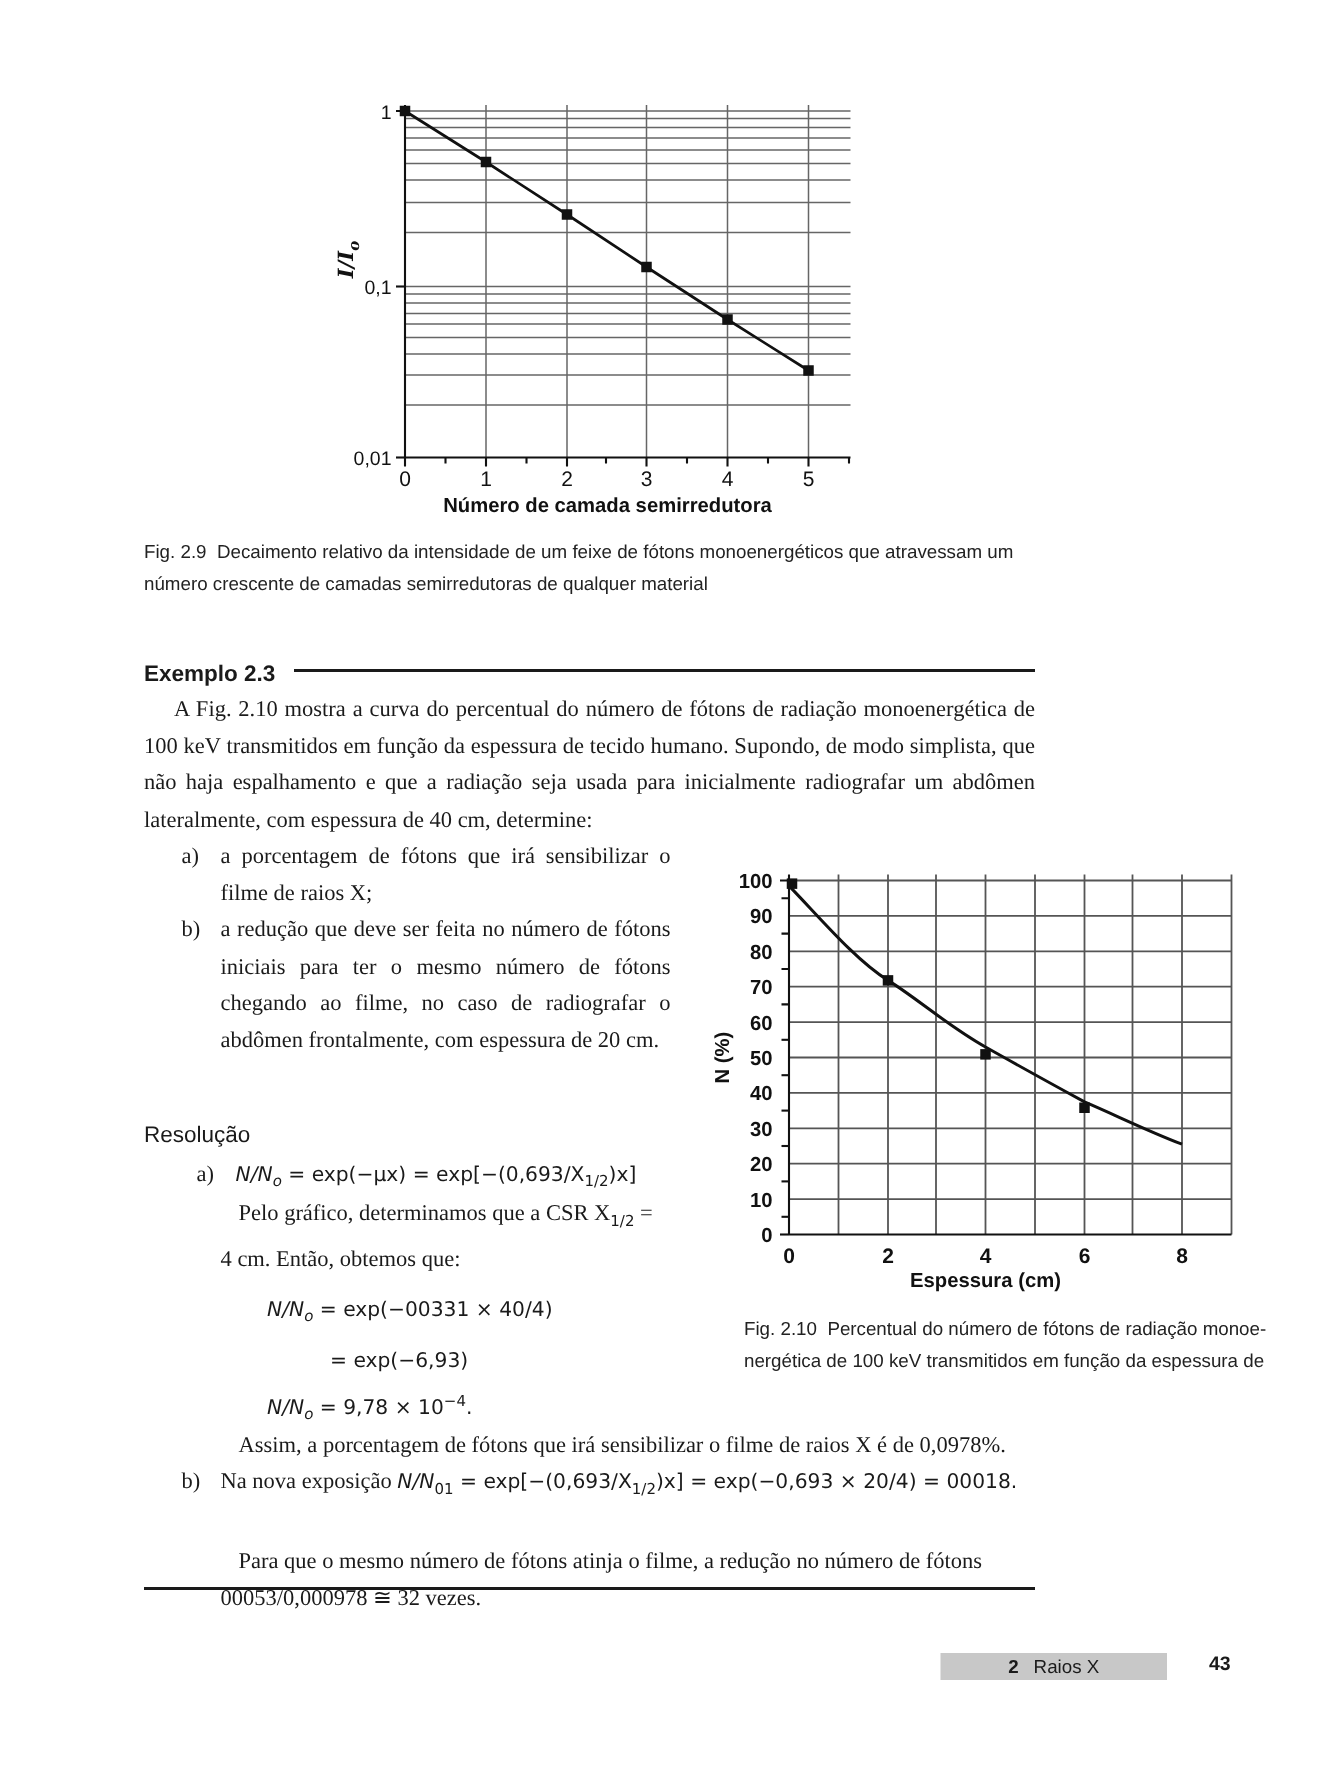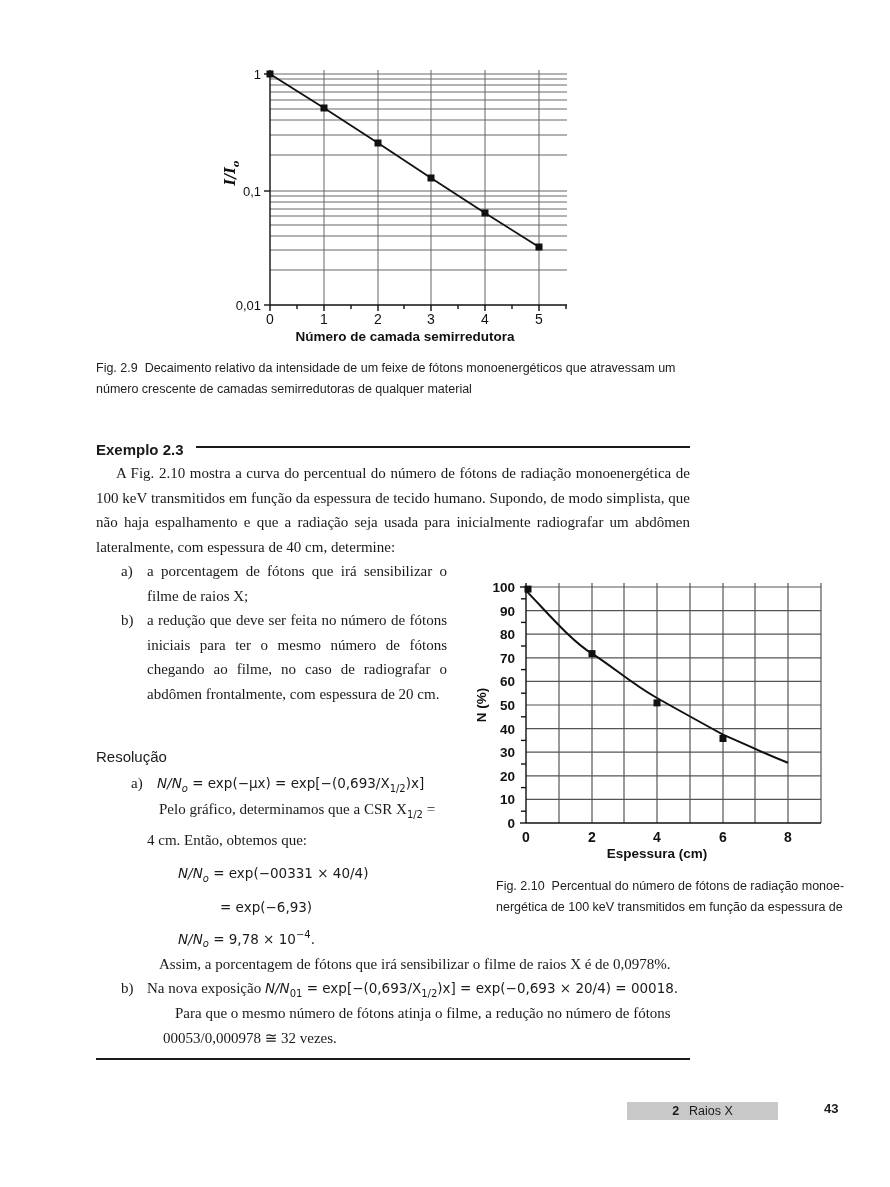--- a/index.html
+++ b/index.html
@@ -18,21 +18,21 @@
   .indent { text-indent: 20px; }
   .item { display: flex; }
   .item .lbl { width: 26px; flex: none; }
   .item .txt { flex: 1; text-align: justify; }
 
   .math { font-family: "DejaVu Sans", sans-serif; font-size: 13.5px; }
   .math i { font-style: italic; }
 
   .footer-bar { left: 627px; top: 1102px; width: 151px; height: 18px; background: #c8c8c8; font-family: "Liberation Sans", sans-serif; font-size: 12.5px; display: flex; align-items: center; justify-content: center; }
   .footer-bar b { margin-right: 10px; }
-  .page-num { left: 824px; top: 1101px; font-family: "Liberation Sans", sans-serif; font-weight: bold; font-size: 13px; }
+  .page-num { left: 806px; top: 1101px; font-family: "Liberation Sans", sans-serif; font-weight: bold; font-size: 13px; }
   .bottom-rule { left: 96px; top: 1058px; width: 594px; height: 0; border-top: 2px solid #1a1a1a; }
 </style>
 </head>
 <body>
 
 <svg class="abs" style="left:200px;top:55px;" width="380" height="300" viewBox="200 55 380 300">
   <g stroke="#666" stroke-width="1">
 
     <line x1="270" x2="567" y1="74" y2="74"></line>
     <line x1="270" x2="567" y1="79" y2="79"></line>
@@ -221,21 +221,21 @@
   <div style="padding-left:42px;">= exp(−6,93)</div>
   <div><i>N/N</i><sub style="font-style:italic;font-size:10px;">o</sub><span> = 9,78 × 10</span><sup style="font-size:10px;">−4</sup>.</div>
 </div>
 
 <div class="abs body-text" style="left:147px;top:952px;width:545px;text-indent:12px;white-space:nowrap;">Assim, a porcentagem de fótons que irá sensibilizar o filme de raios X é de 0,0978%.</div>
 
 <div class="abs body-text" style="left:121px;top:976px;width:570px;white-space:nowrap;">
   <span style="display:inline-block;width:26px;">b)</span><span>Na nova exposição </span><span class="math"><i>N/N</i><sub style="font-size:10px;">01</sub><span> = exp[−(0,693/X</span><sub style="font-size:10px;">1/2</sub><span>)x] = exp(−0,693 × 20/4) = 00018.</span></span>
 </div>
 
-<div class="abs body-text" style="left:147px;top:1001px;width:545px;margin-left:16px;">
+<div class="abs body-text" style="left:147px;top:1029px;width:545px;">
   <div style="text-indent:12px;white-space:nowrap;">Para que o mesmo número de fótons atinja o filme, a redução no número de fótons</div>
   <div>00053/0,000978 ≅ 32 vezes.</div>
 </div>
 
 <div class="abs bottom-rule"></div>
 
 <div class="abs footer-bar">
   <b>2</b>
   <span>Raios X</span>
 </div>

